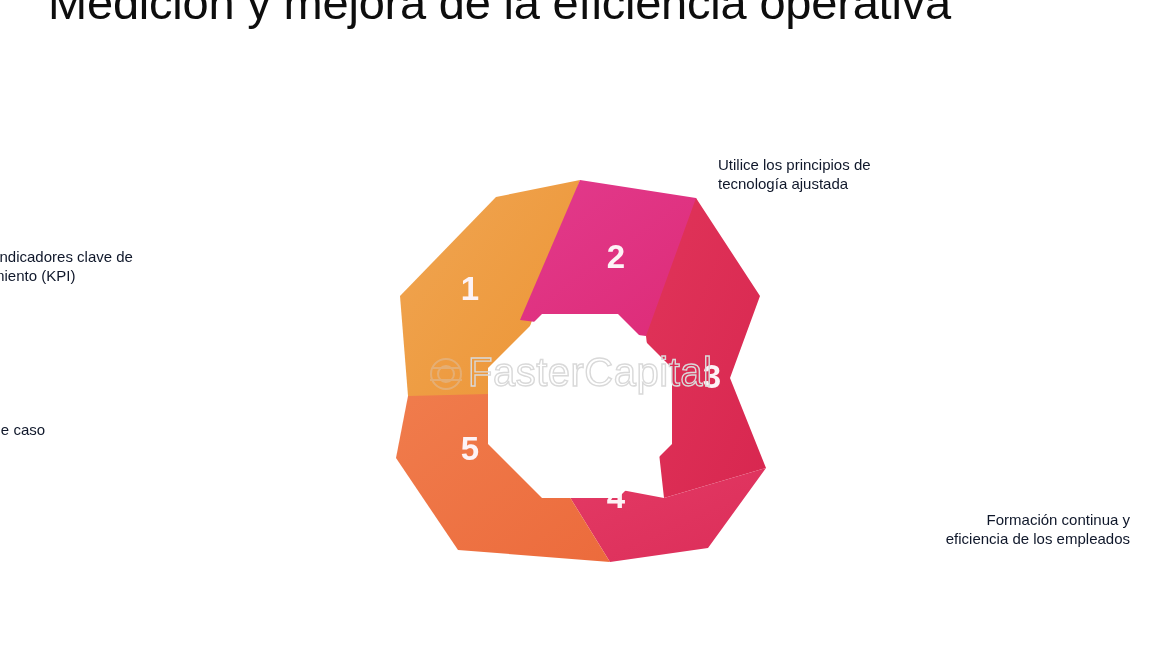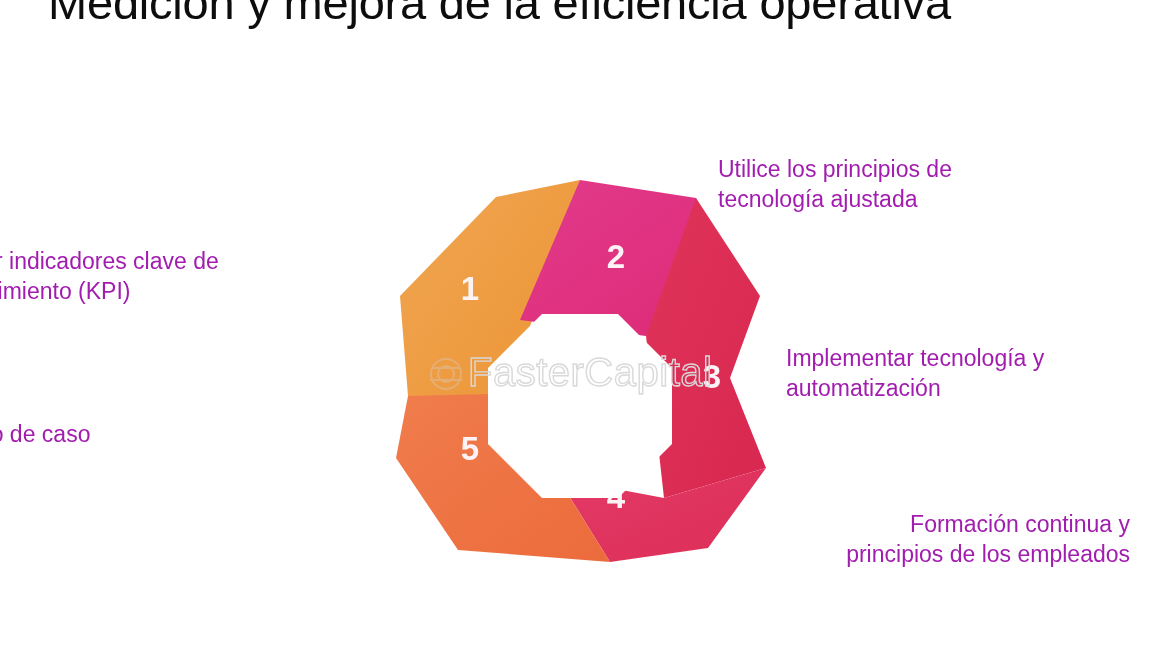--- a/index.html
+++ b/index.html
@@ -63,23 +63,23 @@
     font-weight:400;
     fill:none;
     stroke:#d9d9d9;
     stroke-width:1.4px;
     letter-spacing:0.5px;
   }
 
   
   .callout {
     position:absolute;
-    font-size:23px;
+    font-size:15px;
     line-height:1.29;
-    color:#a21caf;
+    color:#0f172a;
     font-weight:400;
   }
   #label-1 { left:-28px;  top:247px;  width:356px; text-align:left; }
   #label-2 { left:718px;  top:155px;  width:330px; text-align:left; }
   #label-3 { left:786px;  top:344px;  width:356px; text-align:left; }
   #label-4 { left:718px;  top:510px;  width:412px; text-align:right; }
   #label-5 { left:-40px;  top:420px;  width:260px; text-align:left; }
 </style>
 </head>
 <body>
@@ -186,27 +186,23 @@
   <div class="callout" id="label-1">
     <div>inir indicadores clave de</div>
     <div>ndimiento (KPI)</div>
   </div>
 
   <div class="callout" id="label-2">
     <div>Utilice los principios de</div>
     <div>tecnología ajustada</div>
   </div>
 
-  <div class="callout" id="label-3">
-    <div>Implementar tecnología y</div>
-    <div>automatización</div>
-  </div>
 
   <div class="callout" id="label-4">
     <div>Formación continua y</div>
-    <div>principios de los empleados</div>
+    <div>eficiencia de los empleados</div>
   </div>
 
   <div class="callout" id="label-5">
     <div>udio de caso</div>
   </div>
 
 </div>
 
 </body></html>

